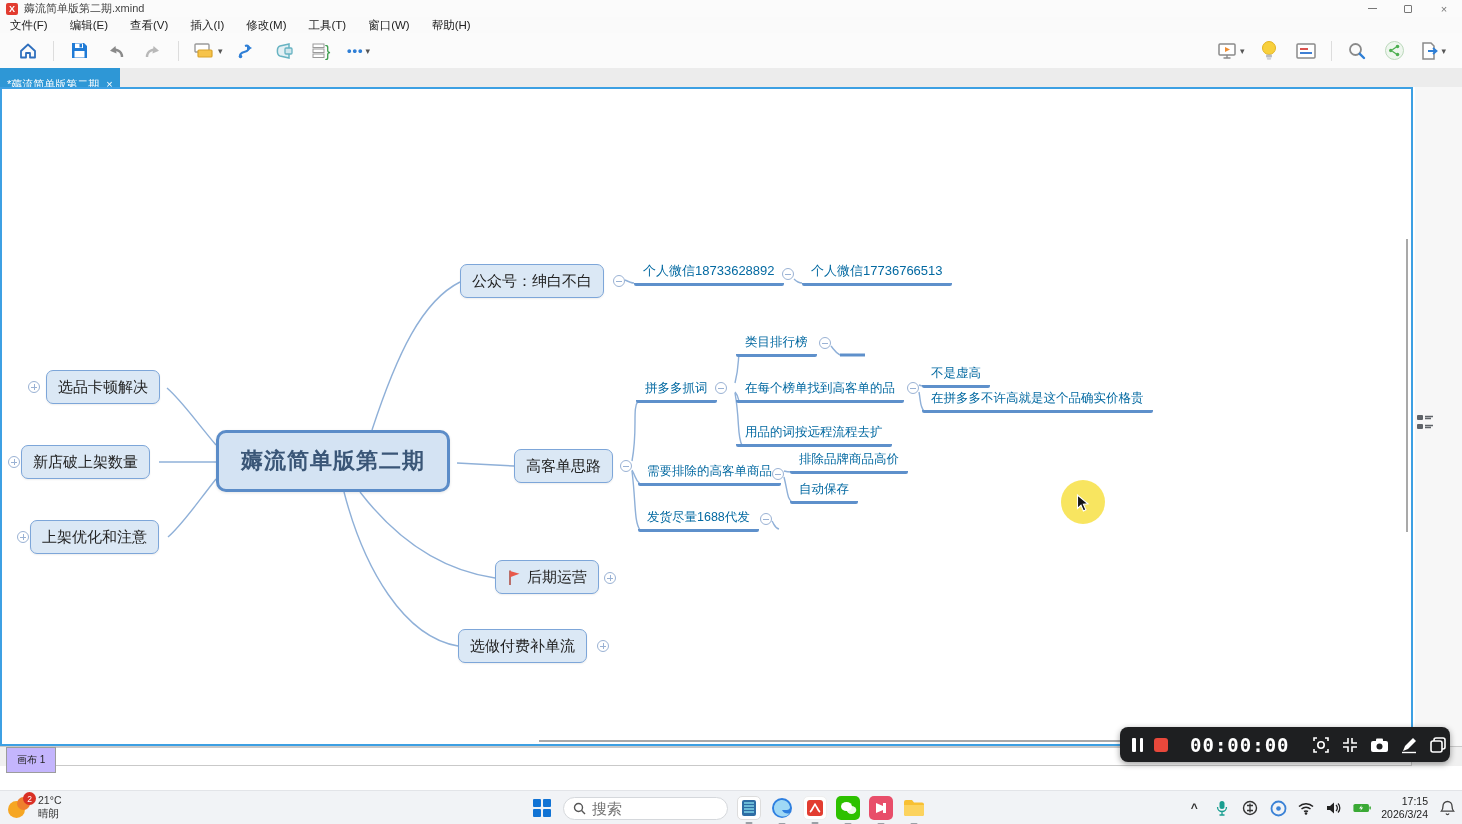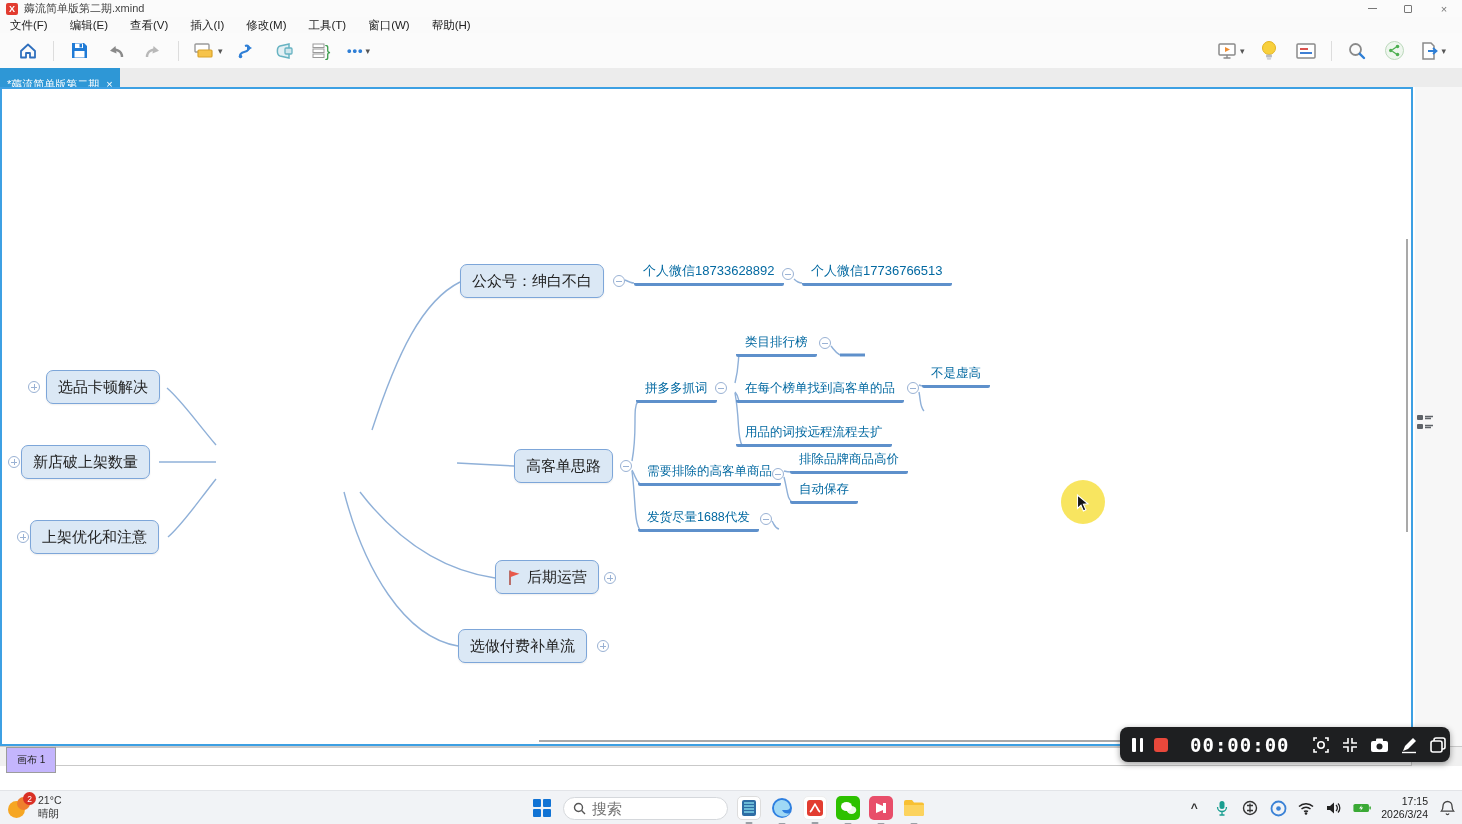--- a/index.html
+++ b/index.html
@@ -259,20 +259,21 @@
         <path d="M917,296 C919,297 920,297 922,297"></path>
         <path d="M917,303 C919,314 918,318 922,322"></path>
         <path d="M829,257 C833,262 834,264 838,266"></path>
         <path d="M782,382 C785,383 787,383 790,383"></path>
         <path d="M782,388 C786,404 785,409 790,413"></path>
         <path d="M770,432 C773,437 773,439 777,440"></path>
       </g>
       <path d="M838,266 L863,266" stroke="#5e90cb" stroke-width="3"></path>
     </svg>
 
+    <div class="cn" style="left:214px; top:341px;">薅流简单版第二期</div>
 
     <div class="bn" style="left:44px; top:281px;">选品卡顿解决</div>
     <div class="tg" style="left:26px; top:292px;">
         <i class="h"></i>
         <i class="v"></i>
       </div>
     <div class="bn" style="left:19px; top:356px;">新店破上架数量</div>
     <div class="tg" style="left:6px; top:367px;">
         <i class="h"></i>
         <i class="v"></i>
@@ -307,20 +308,21 @@
     <div class="tg" style="left:817px; top:248px;">
         <i class="h"></i>
       </div>
 
     <div class="ln" style="left:734px; top:289px;">在每个榜单找到高客单的品</div>
     <div class="tg" style="left:905px; top:293px;">
         <i class="h"></i>
       </div>
 
     <div class="ln" style="left:920px; top:274px;">不是虚高</div>
+    <div class="ln" style="left:920px; top:299px;">在拼多多不许高就是这个品确实价格贵</div>
 
     <div class="ln" style="left:734px; top:333px;">用品的词按远程流程去扩</div>
 
     <div class="ln" style="left:636px; top:372px;">需要排除的高客单商品</div>
     <div class="tg" style="left:770px; top:379px;">
         <i class="h"></i>
       </div>
     <div class="ln" style="left:788px; top:360px;">排除品牌商品高价</div>
     <div class="ln" style="left:788px; top:390px;">自动保存</div>
 

